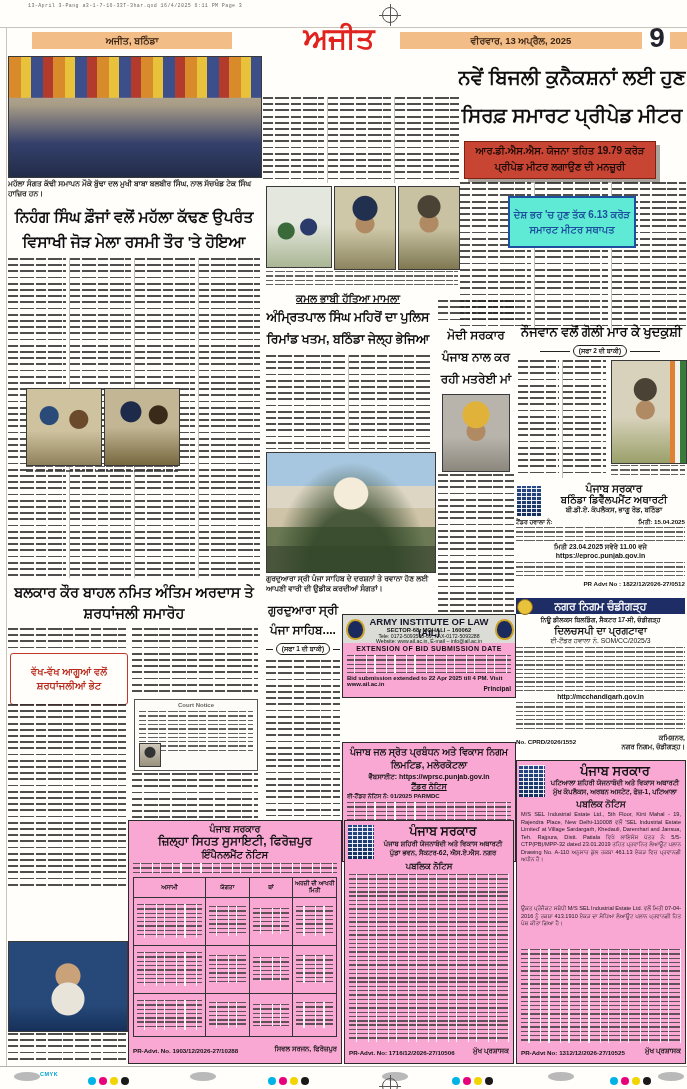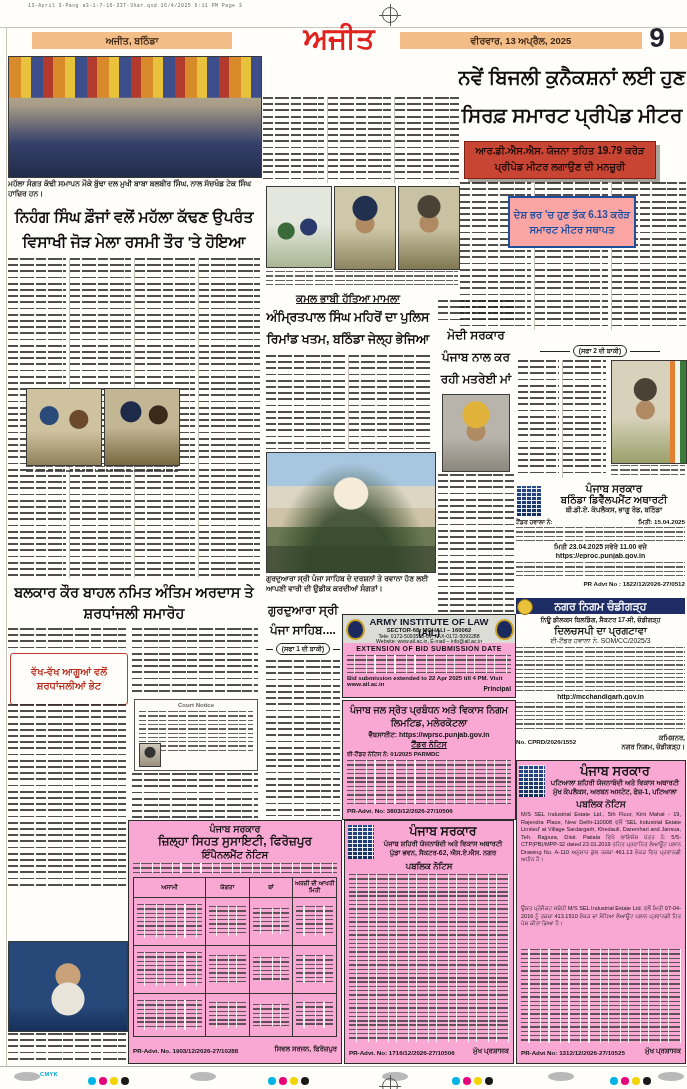--- a/index.html
+++ b/index.html
@@ -15,21 +15,21 @@
       repeating-linear-gradient(to bottom, rgba(55,55,55,.78) 0 1.3px, transparent 1.3px 4.3px);}
   .cols{display:flex;}
   .col{flex:1;border-left:1px solid #c4c0b8;margin-left:3px;padding-left:3px;}
   .col:first-child{border-left:none;margin-left:0;padding-left:0;}
   .hl{font-weight:bold;text-align:center;color:#0e0e0e;}
   .cap{font-size:7.5px;font-weight:600;line-height:1.3;color:#151515;}
   .photo{border:1px solid #3a3a3a;}
   .bar{background:#f3bd88;}
   .redbox{background:#c84433;border:1px solid #7e2014;box-shadow:4px 4px 0 #a8a49c;
           color:#1d0b08;font-weight:bold;text-align:center;}
-  .bluebox{border:2px solid #1d4f9e;color:#1d4f9e;font-weight:bold;text-align:center;background:#fca5a5;}
+  .bluebox{border:2px solid #1d4f9e;color:#1d4f9e;font-weight:bold;text-align:center;background:#5eead4;}
   .jump{display:flex;align-items:center;gap:3px;}
   .jump .rule{flex:1;height:1px;background:#222;}
   .jump .oval{border:1px solid #222;border-radius:9px;font-size:6.5px;font-weight:bold;padding:0 5px;line-height:10px;white-space:nowrap;}
   .adbox{border:1.5px solid #2b2b2b;background:#f9a8d4;}
   .bldg{background-image:
         repeating-linear-gradient(0deg, rgba(255,255,255,0) 0 3px, rgba(255,255,255,.9) 3px 4px),
         repeating-linear-gradient(90deg, rgba(255,255,255,0) 0 4px, rgba(255,255,255,.9) 4px 5px),
         linear-gradient(#2a4a8a,#16305e);}
   .crest{width:15px;height:17px;background:#1b2a5e;border:2px solid #c9a227;border-radius:50% 50% 46% 46%;}
   .dot{width:8px;height:8px;border-radius:50%;display:inline-block;margin-right:3px;vertical-align:middle;}
@@ -149,20 +149,21 @@
 
   <div class="abs hl" style="left:458px;top:58px;width:228px;height:76px;font-size:20px;line-height:38px;">ਨਵੇਂ ਬਿਜਲੀ ਕੁਨੈਕਸ਼ਨਾਂ ਲਈ ਹੁਣ ਸਿਰਫ਼ ਸਮਾਰਟ ਪ੍ਰੀਪੇਡ ਮੀਟਰ ਹੀ ਹੋਣਗੇ ਲਾਜ਼ਮੀ</div>
   <div class="abs redbox" style="left:464px;top:141px;width:182px;height:34px;font-size:10px;line-height:16px;padding:1px 4px;">ਆਰ.ਡੀ.ਐਸ.ਐਸ. ਯੋਜਨਾ ਤਹਿਤ 19.79 ਕਰੋੜ ਪ੍ਰੀਪੇਡ ਮੀਟਰ ਲਗਾਉਣ ਦੀ ਮਨਜ਼ੂਰੀ</div>
   <div class="abs cols" style="left:460px;top:182px;width:226px;height:148px;">
     <div class="col gk"></div>
     <div class="col gk"></div>
     <div class="col gk"></div>
   </div>
   <div class="abs bluebox" style="left:508px;top:196px;width:120px;height:44px;font-size:10px;line-height:15px;display:flex;align-items:center;justify-content:center;padding:2px;">ਦੇਸ਼ ਭਰ 'ਚ ਹੁਣ ਤੱਕ 6.13 ਕਰੋੜ ਸਮਾਰਟ ਮੀਟਰ ਸਥਾਪਤ</div>
 
+  <div class="abs hl" style="left:518px;top:322px;width:167px;height:20px;font-size:13px;line-height:20px;">ਨੌਜਵਾਨ ਵਲੋਂ ਗੋਲੀ ਮਾਰ ਕੇ ਖੁਦਕੁਸ਼ੀ</div>
   <div class="abs jump" style="left:540px;top:345px;width:120px;height:12px;">
     <span class="rule"></span>
     <span class="oval">(ਸਫਾ 2 ਦੀ ਬਾਕੀ)</span>
     <span class="rule"></span>
   </div>
   <div class="abs cols" style="left:518px;top:360px;width:88px;height:118px;">
     <div class="col gk"></div>
     <div class="col gk"></div>
   </div>
   <div class="abs photo" style="left:611px;top:360px;width:74px;height:102px;background:
@@ -220,21 +221,21 @@
     <div class="abs" style="left:22px;top:1px;width:128px;text-align:center;font-size:9.5px;font-weight:bold;color:#14142a;">ARMY INSTITUTE OF LAW (AIL)</div>
     <div class="abs" style="left:22px;top:12px;width:128px;text-align:center;font-size:5.8px;font-weight:bold;">SECTOR-68, MOHALI – 160062</div>
     <div class="abs" style="left:22px;top:18px;width:128px;text-align:center;font-size:5.2px;">Tele: 0172-5093508-09, FAX-0172-5093288</div>
     <div class="abs" style="left:22px;top:23px;width:128px;text-align:center;font-size:5.2px;">Website: www.ail.ac.in, E-mail – info@ail.ac.in</div>
     <div class="abs" style="left:0;top:30px;width:172px;text-align:center;font-size:7px;font-weight:bold;letter-spacing:.4px;">EXTENSION OF BID SUBMISSION DATE</div>
     <div class="abs gk-f" style="left:4px;top:40px;width:164px;height:18px;"></div>
     <div class="abs" style="left:4px;top:60px;width:164px;font-size:6px;font-weight:bold;">Bid submission extended to 22 Apr 2025 till 4 PM. Visit www.ail.ac.in</div>
     <div class="abs" style="left:4px;top:70px;width:164px;font-size:6.5px;font-weight:bold;text-align:right;">Principal</div>
   </div>
 
-  <div class="abs adbox" style="left:342px;top:700px;width:172px;height:118px;">
+  <div class="abs adbox" style="left:342px;top:742px;width:172px;height:118px;">
     <div class="abs" style="left:4px;top:2px;width:164px;text-align:center;font-size:9.5px;font-weight:bold;line-height:13px;">ਪੰਜਾਬ ਜਲ ਸ੍ਰੋਤ ਪ੍ਰਬੰਧਨ ਅਤੇ ਵਿਕਾਸ ਨਿਗਮ ਲਿਮਟਿਡ, ਮਲੇਰਕੋਟਲਾ</div>
     <div class="abs" style="left:4px;top:30px;width:164px;text-align:center;font-size:7px;font-weight:bold;">ਵੈੱਬਸਾਈਟ: https://wprsc.punjab.gov.in</div>
     <div class="abs" style="left:4px;top:39px;width:164px;text-align:center;font-size:8px;font-weight:bold;text-decoration:underline;">ਟੈਂਡਰ ਨੋਟਿਸ</div>
     <div class="abs" style="left:4px;top:50px;width:164px;font-size:6px;font-weight:bold;">ਈ-ਟੈਂਡਰ ਨੋਟਿਸ ਨੰ: 01/2025 PARMDC</div>
     <div class="abs gk-f" style="left:4px;top:59px;width:164px;height:44px;"></div>
     <div class="abs prline" style="left:4px;top:106px;width:164px;">PR-Advt. No: 3803/12/2026-27/10506</div>
   </div>
 
   <div class="abs adbox" style="left:128px;top:820px;width:212px;height:242px;">
     <div class="abs" style="left:0;top:2px;width:212px;text-align:center;font-size:9.5px;font-weight:bold;">ਪੰਜਾਬ ਸਰਕਾਰ</div>

